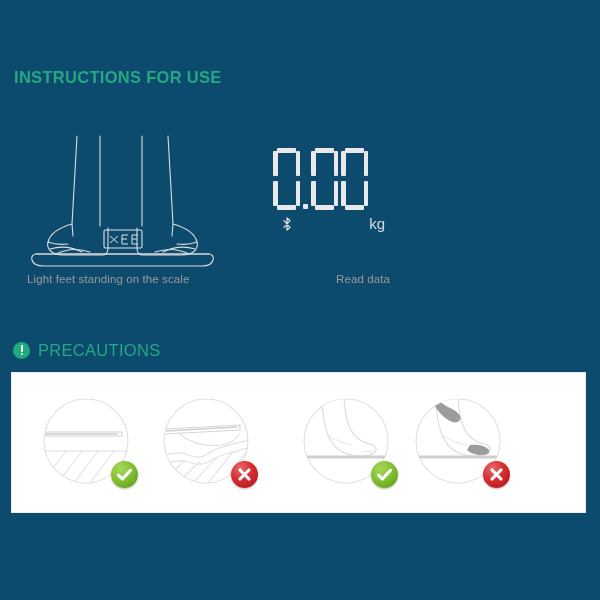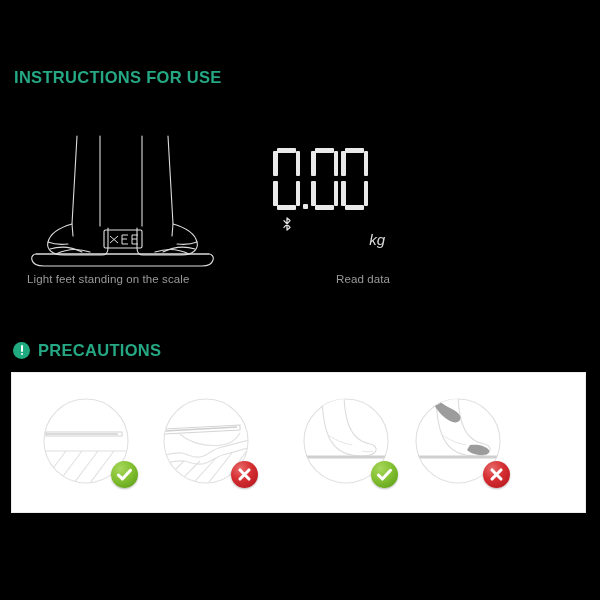--- a/index.html
+++ b/index.html
@@ -12,21 +12,21 @@
     height: 600px;
     position: relative;
     overflow: hidden;
     font-family: "Liberation Sans", sans-serif;
     -webkit-font-smoothing: antialiased;
   }
 
   .page {
     position: absolute;
     inset: 0;
-    background: #000000;
+    background: #0c4a6e;
   }
 
   
   .section-title {
     position: absolute;
     font-weight: bold;
     font-size: 16.5px;
     letter-spacing: 0.3px;
     color: #25a883;
     white-space: nowrap;
@@ -35,21 +35,21 @@
 
   .precautions-head {
     position: absolute;
     left: 13px;
     top: 341px;
     display: flex;
     align-items: center;
     gap: 8px;
   }
   .precautions-head .ptitle {
-    font-weight: bold;
+    font-weight: normal;
     font-size: 16.5px;
     letter-spacing: 0.3px;
     color: #25a883;
     white-space: nowrap;
   }
   .alert-icon {
     width: 17px;
     height: 17px;
     border-radius: 50%;
     background: #1faa80;
@@ -144,25 +144,24 @@
     position: absolute;
     left: 9px;
     top: 68px;
     font-size: 15px;
     color: #dcdcdc;
     line-height: 1;
   }
   .lcd-unit {
     position: absolute;
     right: 6px;
-    top: 84px;
+    top: 68px;
     font-size: 15px;
     color: #dcdcdc;
     line-height: 1;
-    font-style: italic;
   }
 
   
   .panel {
     position: absolute;
     left: 11px;
     top: 372px;
     width: 575px;
     height: 141px;
     border: 1px solid #ececec;

